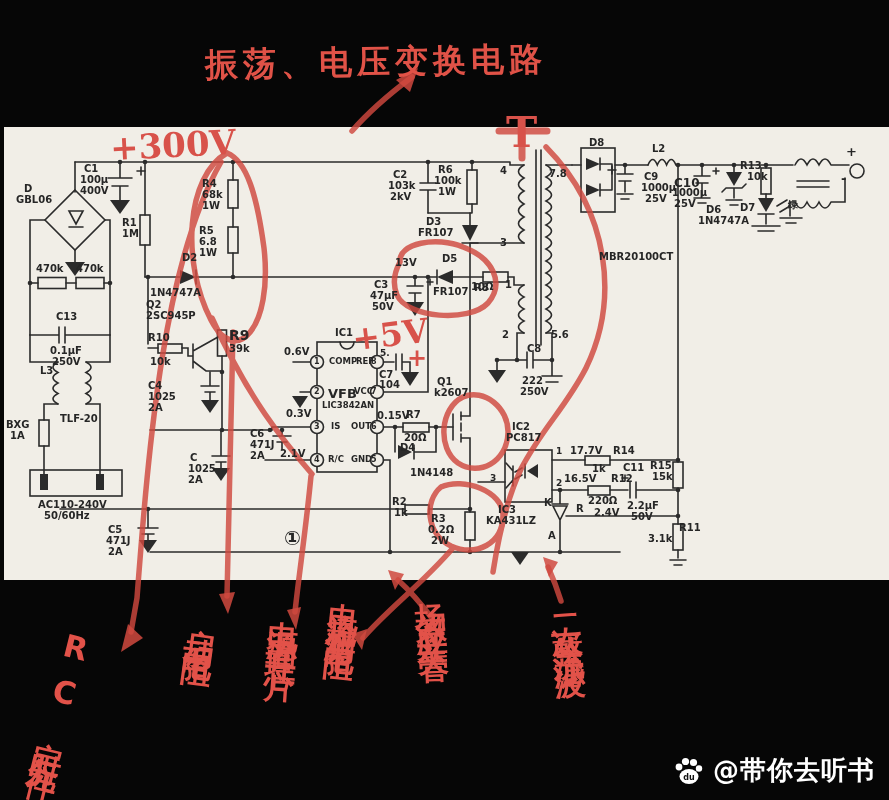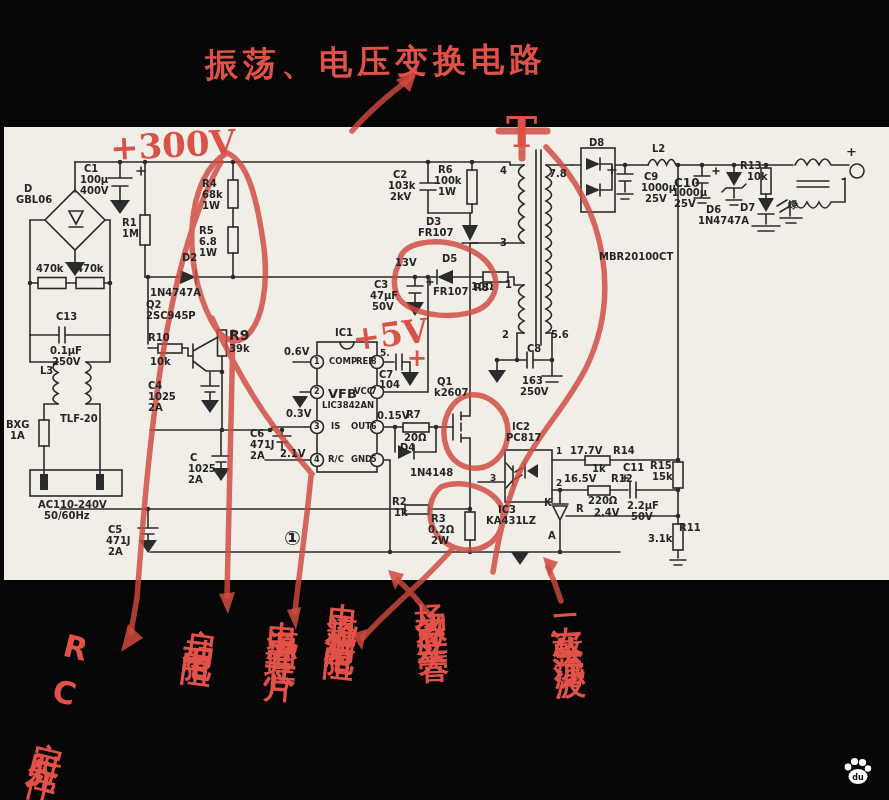--- a/index.html
+++ b/index.html
@@ -299,21 +299,21 @@
       <div class="lbl" style="left: 250px; top: 429px; font-size: 10px;">C6</div>
       <div class="lbl" style="left: 250px; top: 440px; font-size: 10px;">471J</div>
       <div class="lbl" style="left: 250px; top: 451px; font-size: 10px;">2A</div>
       <div class="lbl" style="left: 190px; top: 453px; font-size: 10px;">C</div>
       <div class="lbl" style="left: 188px; top: 464px; font-size: 10px;">1025</div>
       <div class="lbl" style="left: 188px; top: 475px; font-size: 10px;">2A</div>
       <div class="lbl" style="left: 108px; top: 525px; font-size: 10px;">C5</div>
       <div class="lbl" style="left: 106px; top: 536px; font-size: 10px;">471J</div>
       <div class="lbl" style="left: 108px; top: 547px; font-size: 10px;">2A</div>
       <div class="lbl" style="left: 527px; top: 344px; font-size: 10px;">C8</div>
-      <div class="lbl" style="left: 522px; top: 376px; font-size: 10px;">163</div>
+      <div class="lbl" style="left: 522px; top: 376px; font-size: 10px;">222</div>
       <div class="lbl" style="left: 520px; top: 387px; font-size: 10px;">250V</div>
       <div class="lbl" style="left: 500px; top: 166px; font-size: 10px;">4</div>
       <div class="lbl" style="left: 500px; top: 238px; font-size: 10px;">3</div>
       <div class="lbl" style="left: 505px; top: 280px; font-size: 10px;">1</div>
       <div class="lbl" style="left: 502px; top: 330px; font-size: 10px;">2</div>
       <div class="lbl" style="left: 549px; top: 169px; font-size: 10px;">7.8</div>
       <div class="lbl" style="left: 551px; top: 330px; font-size: 10px;">5.6</div>
       <div class="lbl" style="left: 589px; top: 138px; font-size: 10px;">D8</div>
       <div class="lbl" style="left: 644px; top: 172px; font-size: 10px;">C9</div>
       <div class="lbl" style="left: 641px; top: 183px; font-size: 10px;">1000μ</div>
@@ -374,15 +374,16 @@
 
   <div id="watermark">
     <svg width="34" height="34" viewBox="0 0 34 34">
       <circle cx="7" cy="13" r="3.4" fill="#fff"></circle>
       <circle cx="13.5" cy="7.5" r="3.6" fill="#fff"></circle>
       <circle cx="21.5" cy="8.5" r="3.6" fill="#fff"></circle>
       <circle cx="27" cy="14.5" r="3.2" fill="#fff"></circle>
       <ellipse cx="17" cy="22.5" rx="9.5" ry="7.5" fill="#fff"></ellipse>
       <text x="17" y="25.5" text-anchor="middle" font-size="8" font-weight="bold" font-family="DejaVu Sans, sans-serif" fill="#111">du</text>
     </svg>
+    <span class="wm-text">@带你去听书</span>
   </div>
 
 </div>
 
 </body></html>

